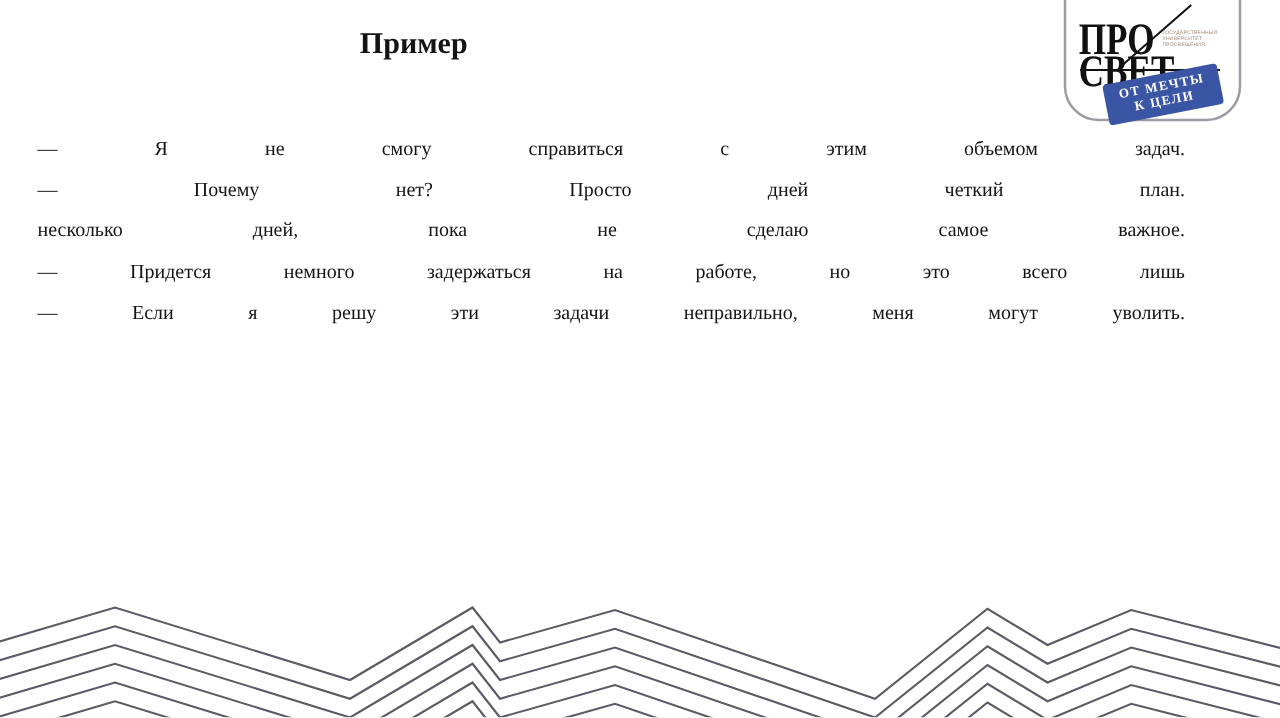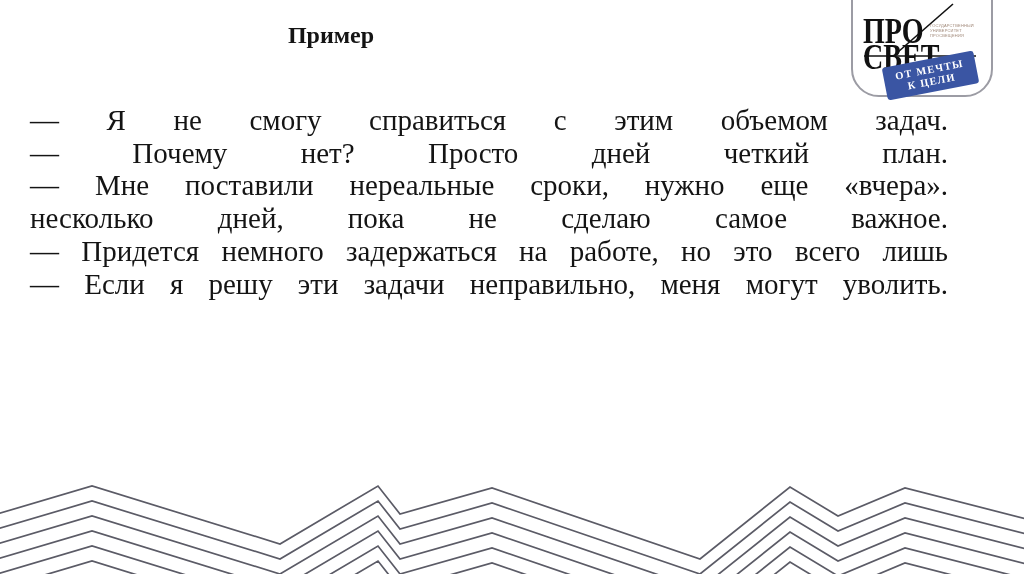--- a/index.html
+++ b/index.html
@@ -14,21 +14,21 @@
     color:var(--text);
   }
   
   .title{
     position:absolute;top:22px;left:331px;transform:translateX(-50%);
     font-size:24px;font-weight:bold;white-space:nowrap;
   }
   
   .body-text{
     position:absolute;top:104px;left:30px;width:918px;
-    font-size:29px;line-height:32.7px;
+    font-size:16px;line-height:32.7px;
   }
   .line{white-space:normal;}
   .line.j{text-align:justify;text-align-last:justify;}
   .line.l{text-align:left;}
   
   .logo-card{
     position:absolute;left:851px;top:-30px;width:142px;height:127px;
     background:#fff;border:2px solid var(--card-border);border-radius:28px;
   }
   .logo-word{
@@ -57,21 +57,20 @@
   .pattern{position:absolute;left:0;top:464px;width:1024px;height:110px;}
 </style>
 </head>
 <body>
 
 <h1 class="title">Пример</h1>
 
 <div class="body-text">
   <div class="line j">— Я не смогу справиться с этим объемом задач.</div>
   <div class="line j">— Почему нет? Просто дней четкий план.</div>
-  <div class="line j">— Мне поставили нереальные сроки, нужно еще «вчера».</div>
   <div class="line j">несколько дней, пока не сделаю самое важное.</div>
   <div class="line j">— Придется немного задержаться на работе, но это всего лишь</div>
   <div class="line j">— Если я решу эти задачи неправильно, меня могут уволить.</div>
 </div>
 
 <div class="logo-card"></div>
 <div class="logo-word top">ПРО</div>
 <div class="logo-word bottom">СВЕТ</div>
 <svg class="logo-lines" viewBox="0 0 142 100" width="142" height="100">
   <line x1="47" y1="52" x2="102" y2="4" stroke="#111" stroke-width="1.6"></line>

